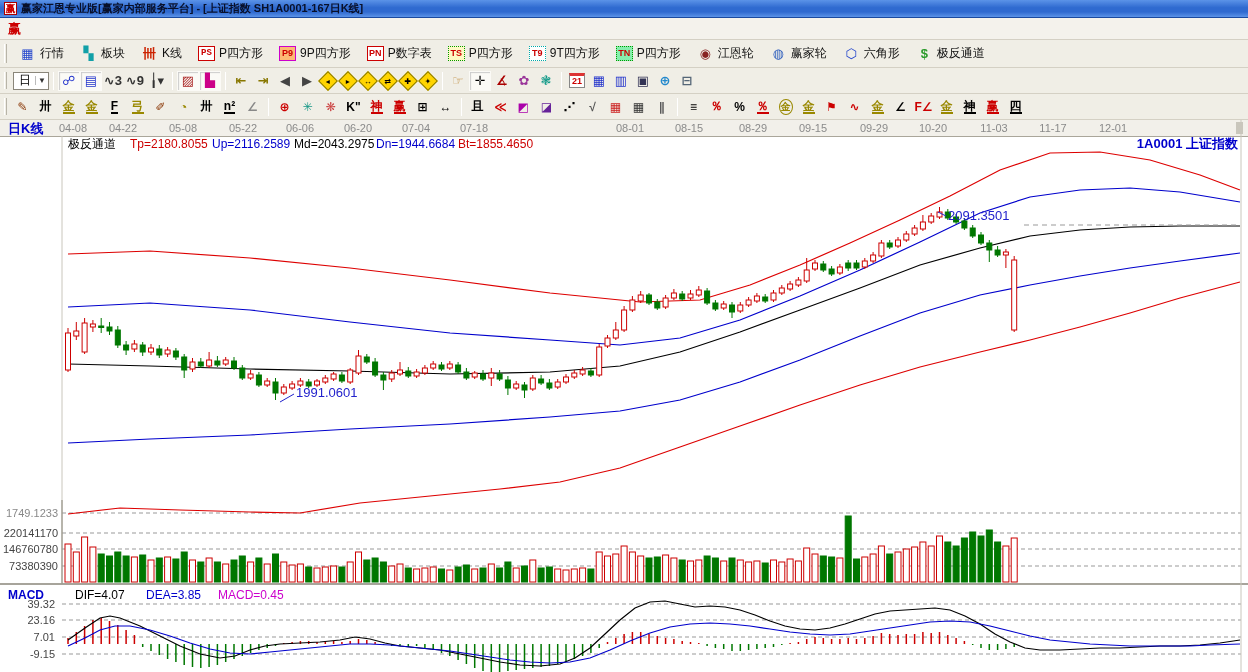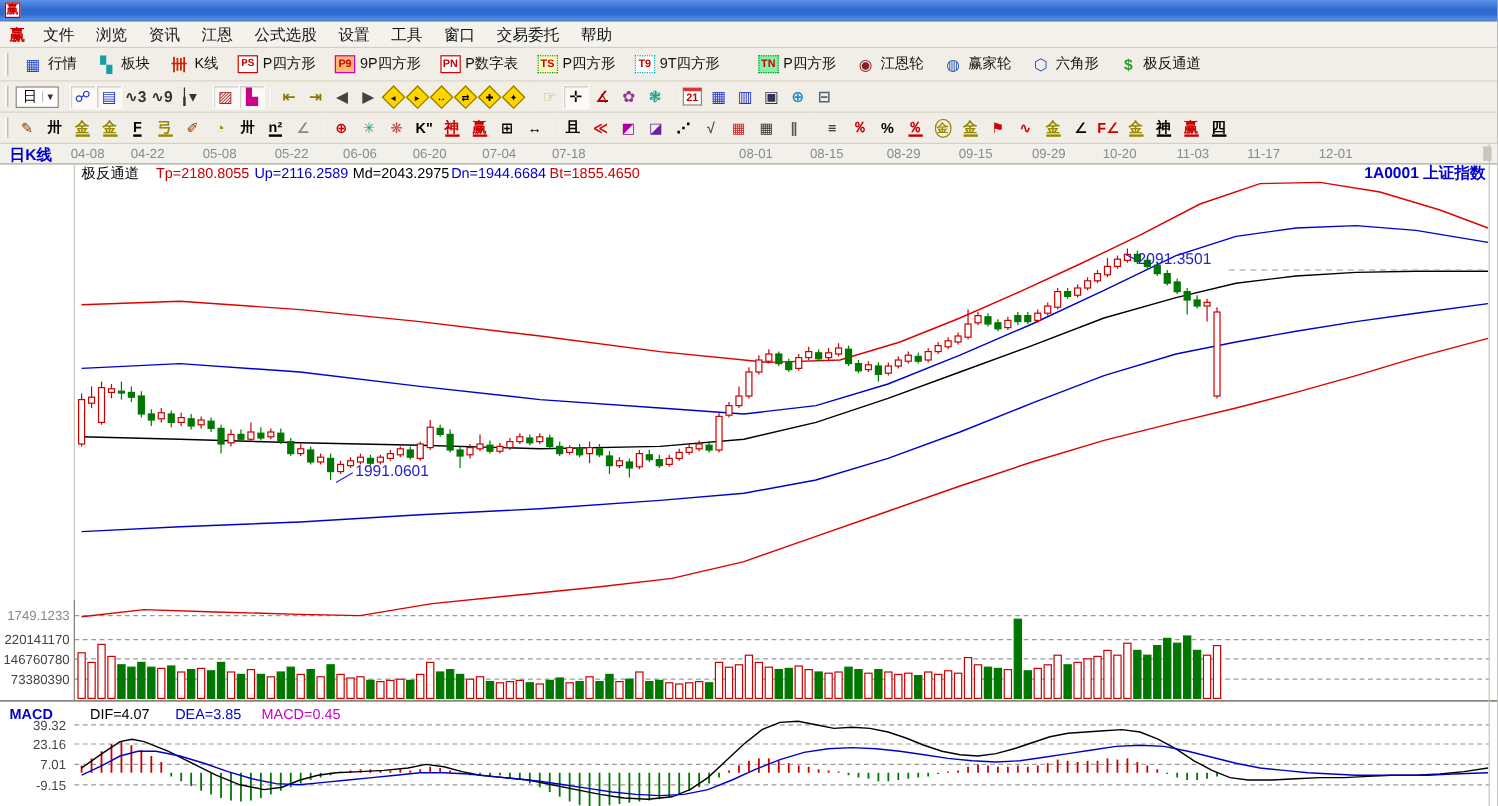--- a/index.html
+++ b/index.html
@@ -46,24 +46,24 @@
   .dicon .comb{border-bottom:2px solid currentColor;line-height:12px;}
   .chartwrap{position:absolute;left:0;top:120px;width:1248px;height:552px;background:#fff;}
   svg text{font-family:"Liberation Sans","DejaVu Sans",sans-serif;}
 </style>
 </head>
 <body>
 
 <div class="app">
   <div class="titlebar">
     <span class="tlogo">赢</span>
+    <span class="ttext">赢家江恩专业版[赢家内部服务平台] - [上证指数  SH1A0001-167日K线]</span>
   </div>
   <div class="menubar">
     <span class="menulogo">赢</span>
-    <span id="menu-items"><span class="menu-item">文件</span><span class="menu-item">浏览</span><span class="menu-item">资讯</span><span class="menu-item">江恩</span><span class="menu-item">公式选股</span><span class="menu-item">设置</span><span class="menu-item">工具</span><span class="menu-item">窗口</span><span class="menu-item">交易委托</span><span class="menu-item">帮助</span></span>
   </div>
   <div class="toolbar tb1">
     <span class="handle"></span>
     <span id="tb1-items" style="display:flex;align-items:center;">
         <span class="tbtn">
           <span class="gicon" style="color: rgb(34, 68, 204);">▦</span>
           <span>行情</span>
         </span>
         <span class="tbtn">
           <span class="gicon" style="color: rgb(17, 160, 168);">▚</span>
@@ -87,21 +87,21 @@
         </span>
         <span class="tbtn">
           <span class="boxicon" style="border: 1px dotted rgb(0, 153, 0); background: #fef9c3;">TS</span>
           <span>P四方形</span>
         </span>
         <span class="tbtn">
           <span class="boxicon" style="border: 1px dotted rgb(0, 170, 170); background: rgb(255, 255, 255);">T9</span>
           <span>9T四方形</span>
         </span>
         <span class="tbtn">
-          <span class="boxicon" style="border: 1px dotted rgb(0, 153, 0); background: #86efac; margin-left: 16px;">TN</span>
+          <span class="boxicon" style="border: 1px dotted rgb(0, 153, 0); background: #86efac;">TN</span>
           <span>P四方形</span>
         </span>
         <span class="tbtn">
           <span class="gicon" style="color: rgb(136, 34, 34);">◉</span>
           <span>江恩轮</span>
         </span>
         <span class="tbtn">
           <span class="gicon" style="color: rgb(34, 85, 187);">◍</span>
           <span>赢家轮</span>
         </span>

